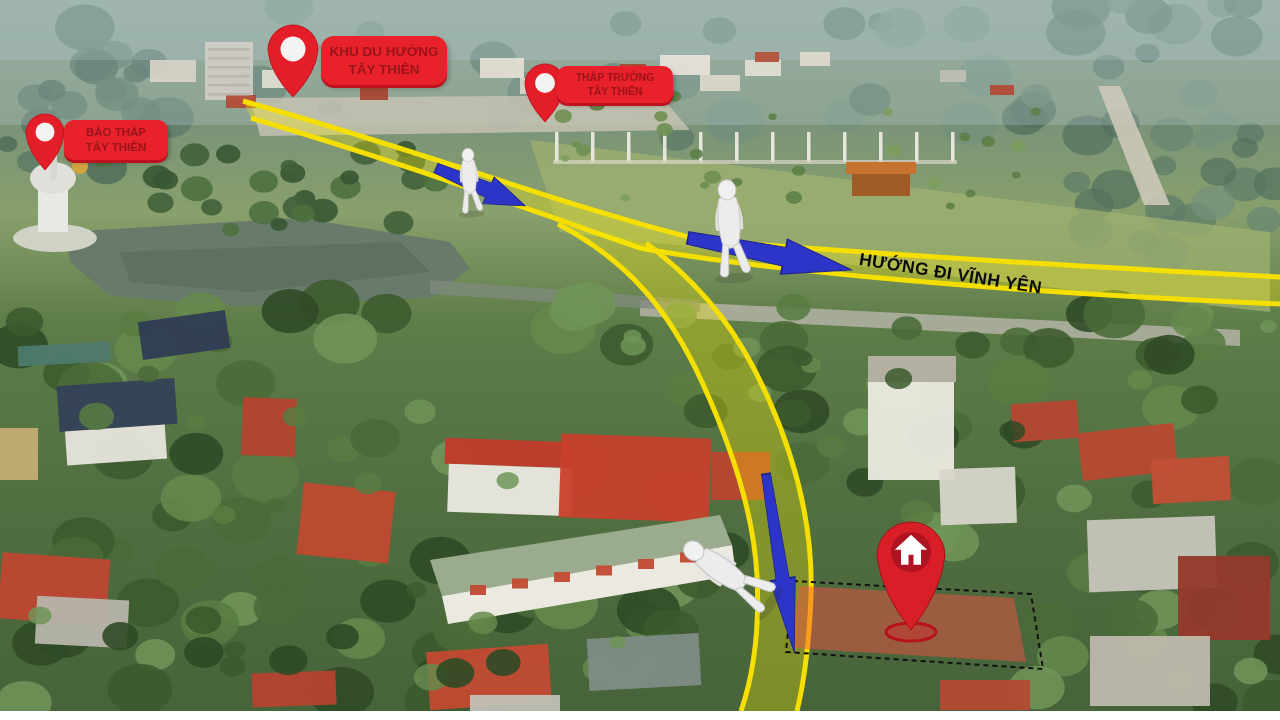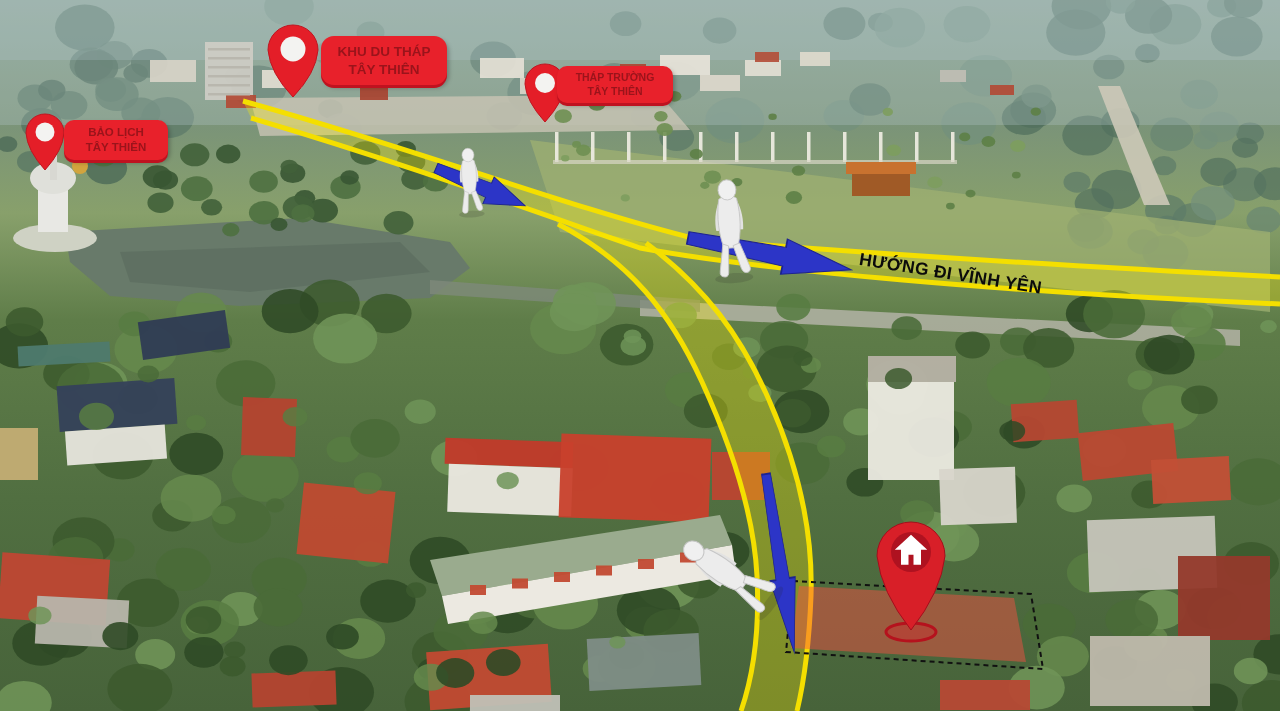--- a/index.html
+++ b/index.html
@@ -496,25 +496,25 @@
       <g>
         <ellipse cx="911" cy="632" rx="25" ry="9" fill="rgba(215,31,40,0.35)" stroke="#b5121d" stroke-width="3"></ellipse>
         <path d="M911,630 Q881,592 877,556 A34,34 0 1 1 945,556 Q941,592 911,630 Z" stroke="#a30f1c" stroke-width="1" fill="#d81f28"></path>
         <circle cx="911" cy="552" r="20" fill="#a8101e" opacity="0.85"></circle>
         <path transform="translate(911,551) scale(1.25)" fill="#ffffff" d="M-13,-1 L0,-13 L13,-1 L8,-1 L8,11 L2,11 L2,3 L-2,3 L-2,11 L-8,11 L-8,-1 Z"></path>
       </g>
     </g>
   </svg>
 
   <div class="pin-label" id="label-bao-thap">
-    <span>BẢO LỊCH</span>
+    <span>BẢO THÁP</span>
     <span>TÂY THIÊN</span>
   </div>
   <div class="pin-label" id="label-khu-du-lich">
-    <span>KHU DU THÁP</span>
+    <span>KHU DU HƯỚNG</span>
     <span>TÂY THIÊN</span>
   </div>
   <div class="pin-label" id="label-quang-truong">
     <span>THÁP TRƯỜNG</span>
     <span>TÂY THIÊN</span>
   </div>
   <div class="direction-label">HƯỚNG ĐI VĨNH YÊN</div>
   <div class="bottom-strip"></div>
 </div>
 

